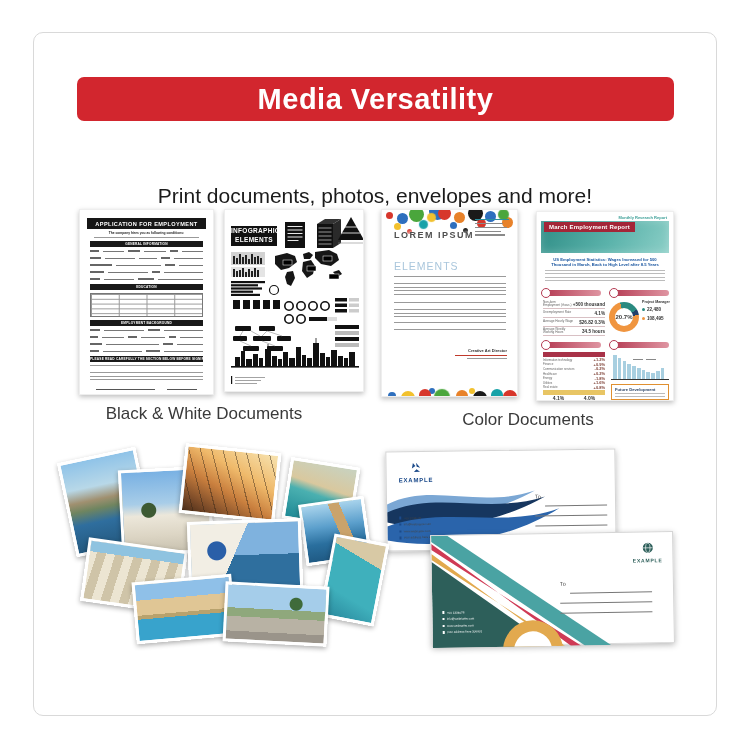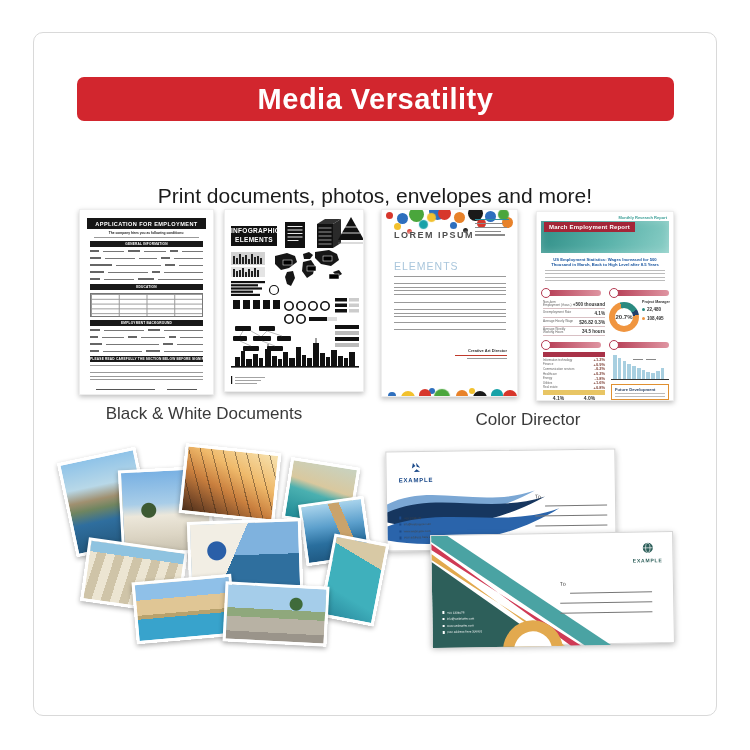--- a/index.html
+++ b/index.html
@@ -539,21 +539,21 @@
           <i style="height:8px"></i>
           <i style="height:11px"></i>
       </div>
       <div class="r4-future">
         <div class="t">Future Development</div>
         <div class="lines mlines-lt"></div>
       </div>
     </div>
 
     <div class="sec-label" style="left:20px;top:371px">Black &amp; White Documents</div>
-    <div class="sec-label" style="left:344px;top:377px">Color Director</div>
+    <div class="sec-label" style="left:344px;top:377px">Color Documents</div>
 
     <div class="photos">
       <div class="ph p1"></div>
       <div class="ph p2"></div>
       <div class="ph p4"></div>
       <div class="ph p7"></div>
       <div class="ph p3"></div>
       <div class="ph p5"></div>
       <div class="ph p10"></div>
       <div class="ph p6"></div>

